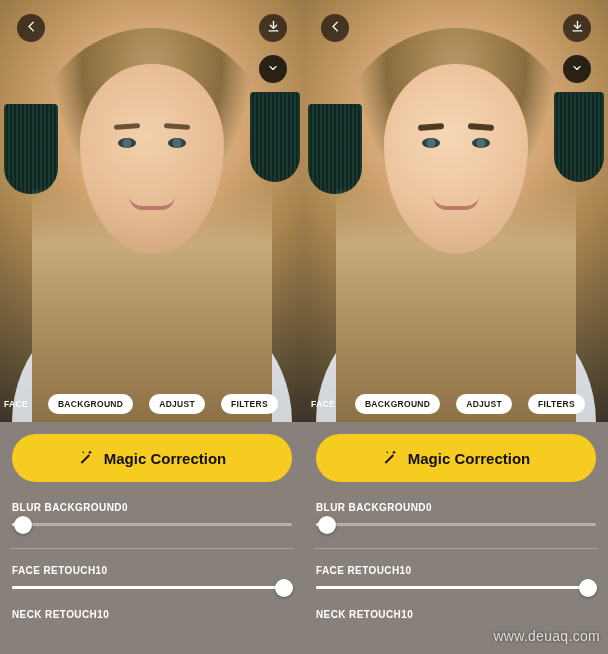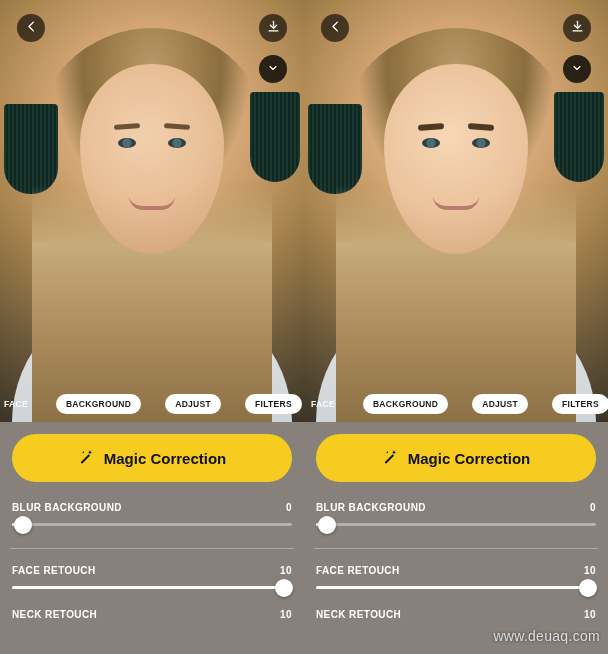--- a/index.html
+++ b/index.html
@@ -121,21 +121,21 @@
     .btn-dl svg .tray { stroke: #fff; }
     .btn-expand svg { width: 12px; height: 12px; }
 
     
     .tabs {
       position: absolute;
       top: 393px;
       left: 0; right: 0;
       height: 22px;
       display: flex;
-      gap: 24px;
+      gap: 16px;
       padding: 0 3px;
       align-items: center;
     }
     .tabs-left-align { padding-left: 0; }
     .tab {
       height: 20px;
       padding: 1px 10px;
       display: flex;
       align-items: center;
       border-radius: 11px;
@@ -176,21 +176,20 @@
       width: 16px; height: 16px;
       fill: #111;
     }
     .slider-group {
       display: flex;
       flex-direction: column;
       gap: 6px;
     }
     .slider-row {
       display: flex;
-      justify-content: space-between;
       font-size: 10px;
       font-weight: 700;
       color: #fff;
       letter-spacing: 0.4px;
     }
     .slider-track {
       position: relative;
       height: 3px;
       background: rgba(255,255,255,0.38);
       border-radius: 2px;

